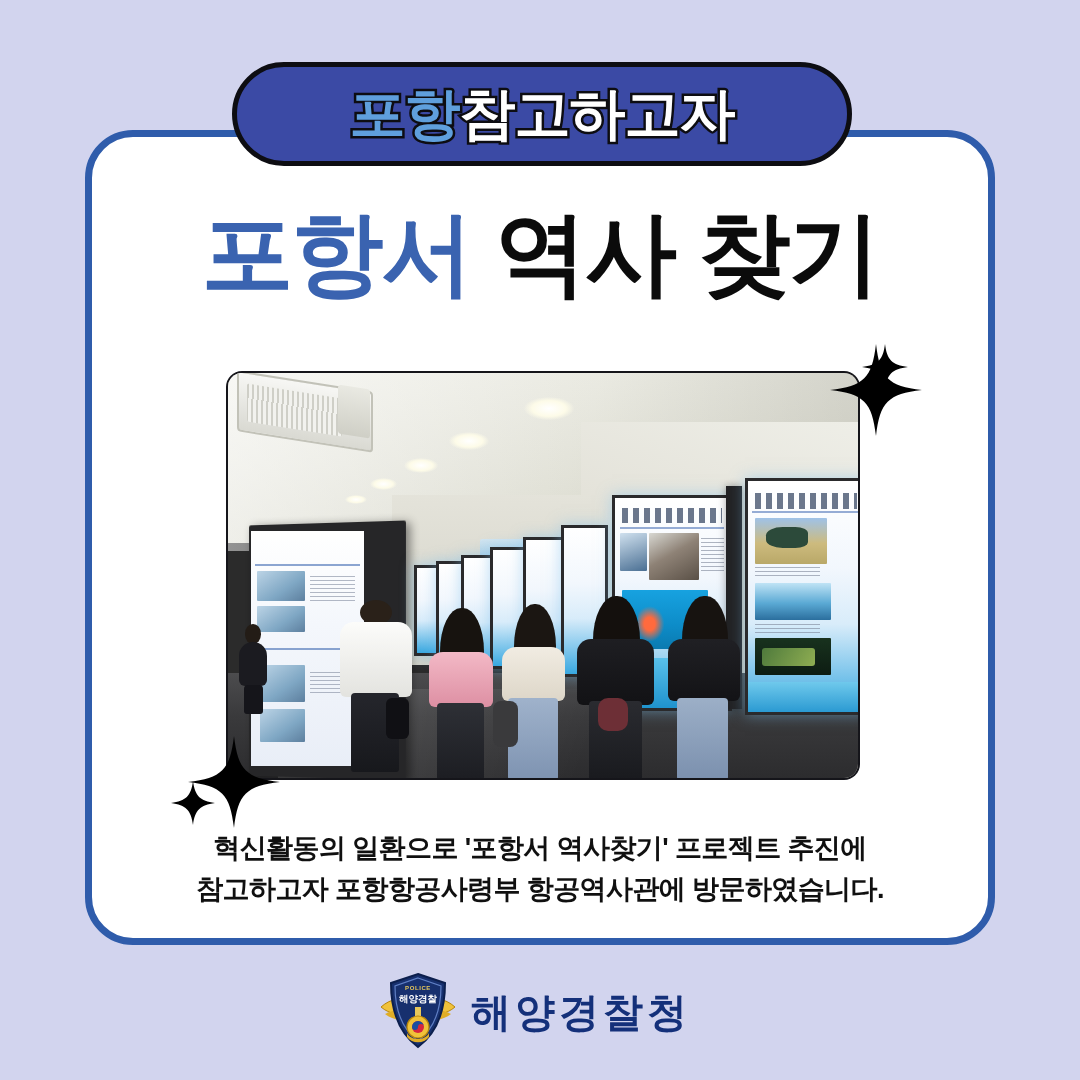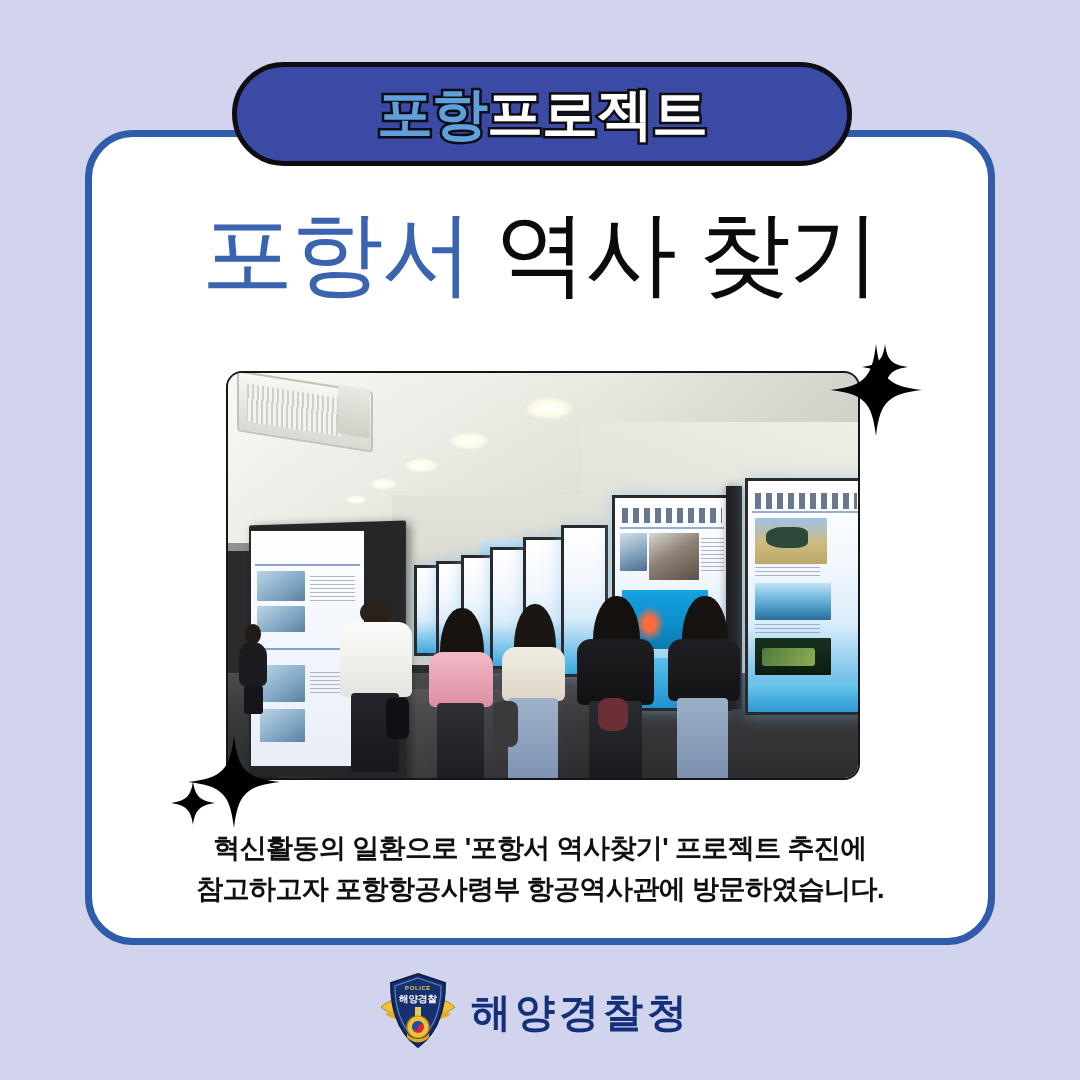--- a/index.html
+++ b/index.html
@@ -59,21 +59,21 @@
   #badge-text .wh { color: #ffffff; }
 
   
   #title {
     position: absolute;
     left: 0;
     right: 0;
     top: 196px;
     text-align: center;
     font-size: 92px;
-    font-weight: 400;
+    font-weight: 700;
     letter-spacing: -2px;
     line-height: 1.25;
     white-space: nowrap;
     z-index: 4;
   }
   #title .blue { color: #3a63b0; }
   #title .black { color: #0b0b0b; }
 
   
   #photo-wrap {
@@ -273,21 +273,21 @@
     margin-top: 1px;
   }
 </style>
 </head>
 <body>
 
 <div id="card"></div>
 
 <div id="badge">
   <div id="badge-text">
-    <span class="hl">포항</span><span class="wh">프로젝트</span>
+    <span class="hl">포항</span><span class="wh">참고하고자</span>
   </div>
 </div>
 
 <div id="title">
   <span class="blue">포항서</span>
   <span class="black">역사 찾기</span>
 </div>
 
 <div id="photo-wrap">
   <div id="photo">

